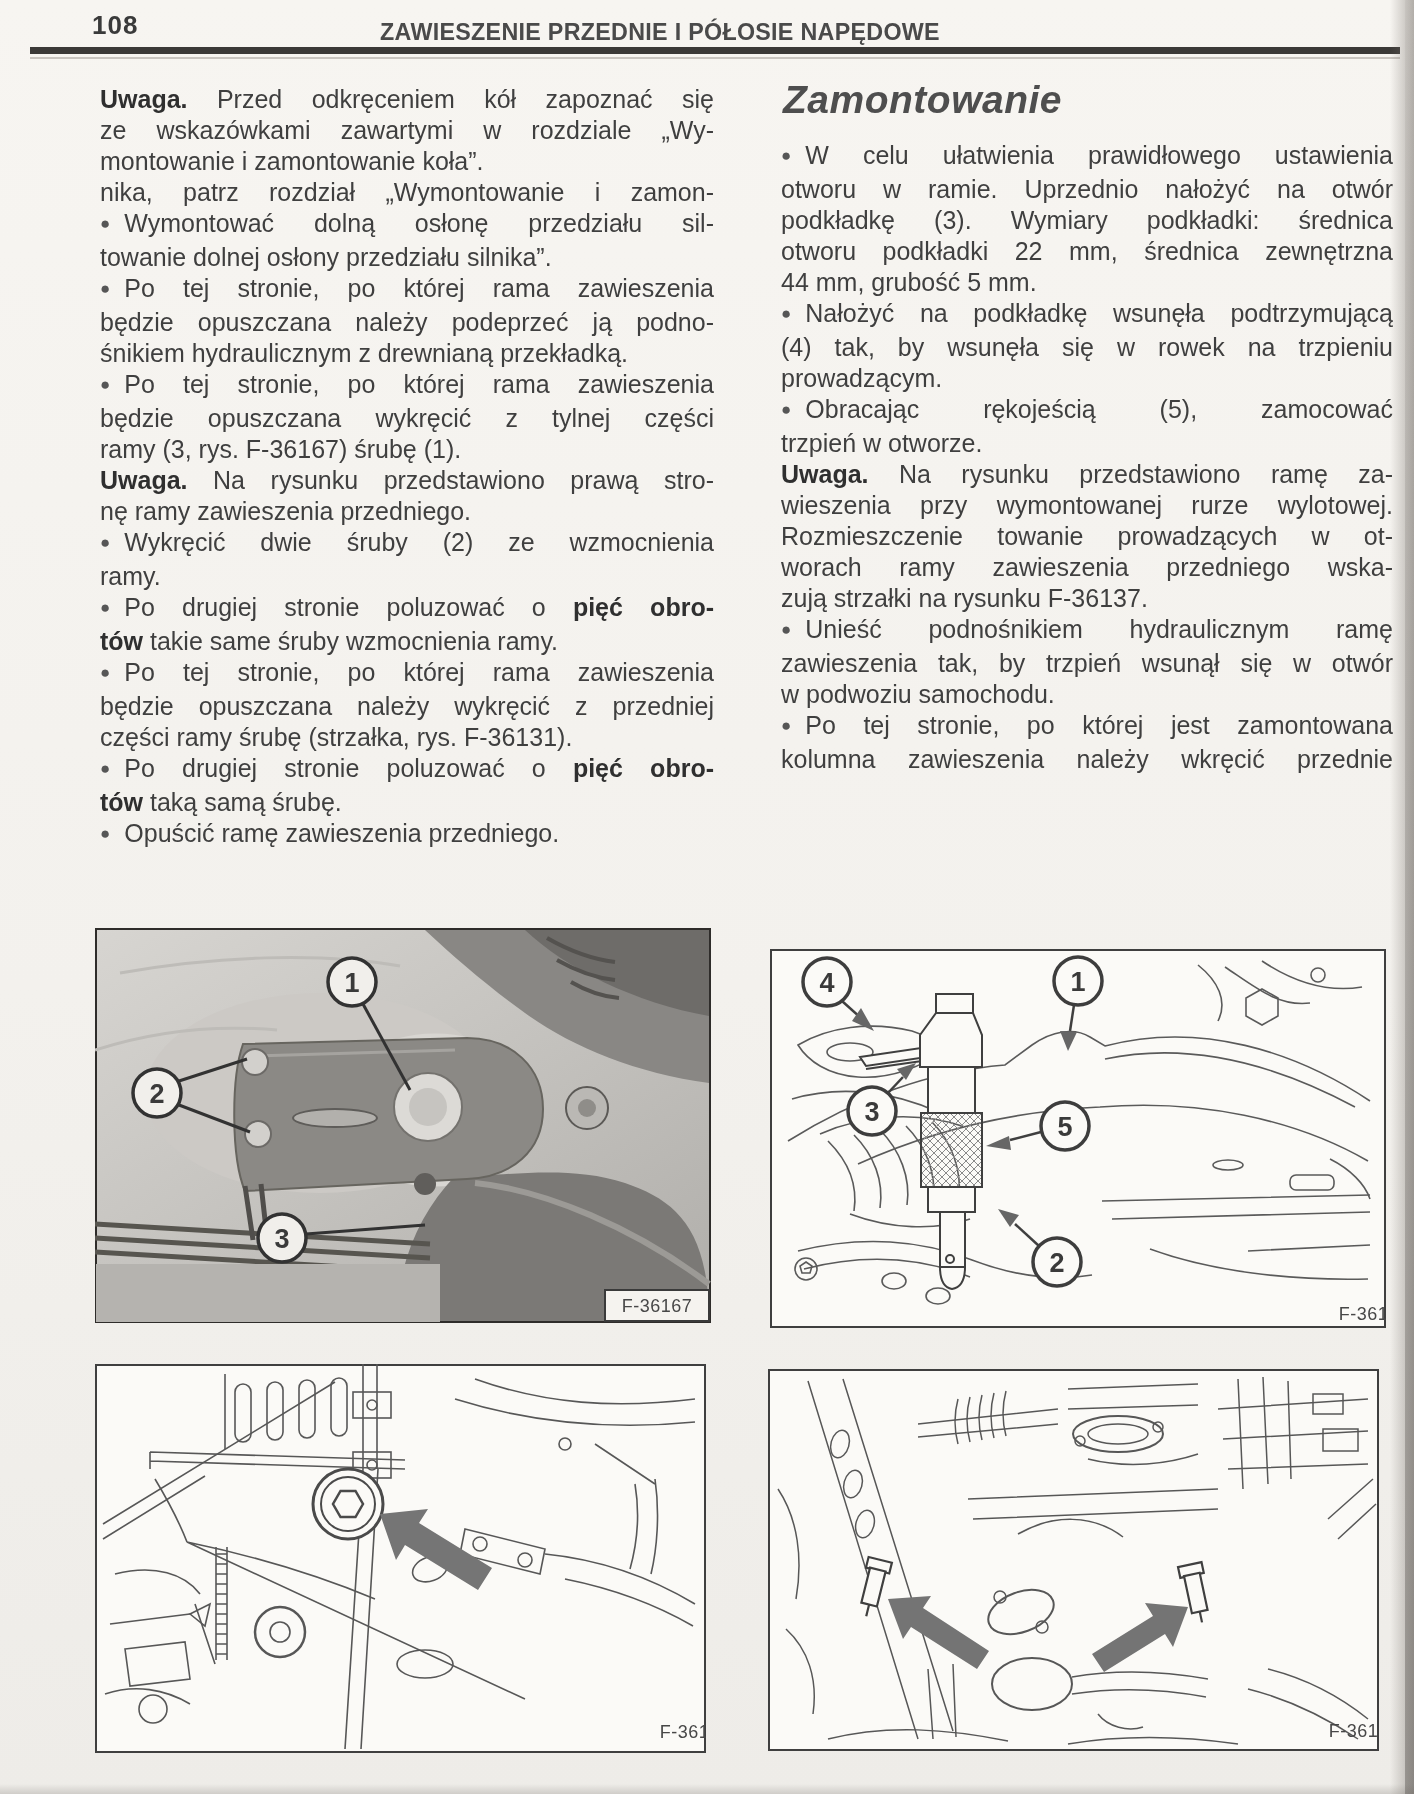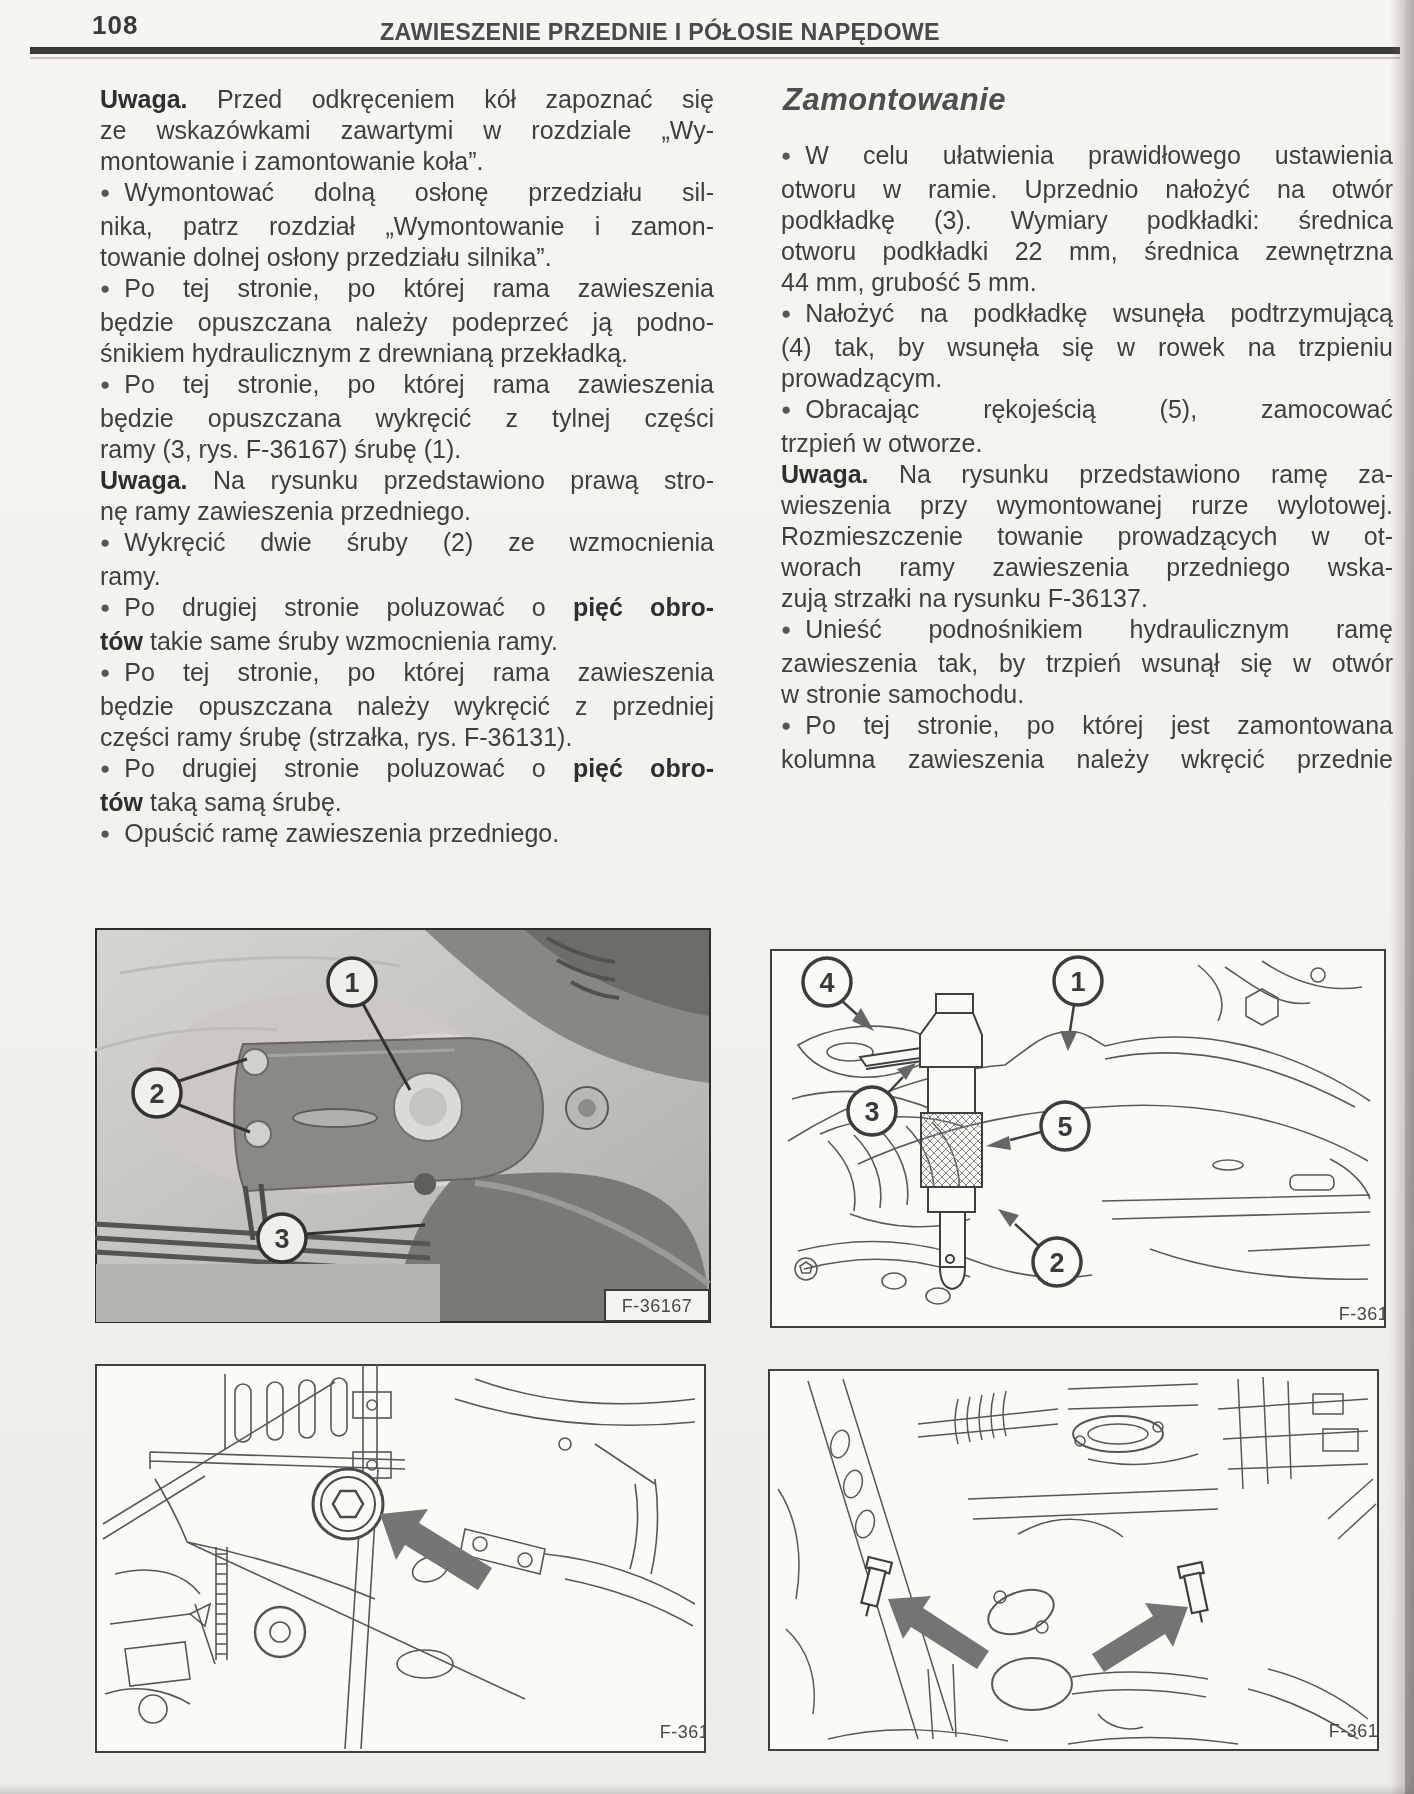--- a/index.html
+++ b/index.html
@@ -17,21 +17,21 @@
     color:#4a4a4a;letter-spacing:.3px;transform:scaleX(.97)}
   .rule{position:absolute;left:30px;right:14px;top:47px;height:7px;background:#3b3937}
   .rule2{position:absolute;left:30px;right:14px;top:57px;height:2px;background:#c9c5c0}
   .col{position:absolute;top:84px;font-size:25px;line-height:31px;color:#3f3f3f}
   .col-left{left:100px;width:614px}
   .col-right{left:781px;width:612px}
   .line{text-align:justify;text-align-last:justify}
   .line.last{text-align-last:left}
   .b{font-weight:bold;color:#2f2f2f}
   .bullet{display:inline-block;font-size:17px;color:#565656;margin-right:14px;position:relative;top:-3px}
-  h2.subhead{font-size:31px;font-style:italic;font-weight:bold;color:#4e4e4e;margin:0 0 25px 2px;letter-spacing:.5px}
+  h2.subhead{font-size:39px;font-style:italic;font-weight:bold;color:#4e4e4e;margin:0 0 25px 2px;letter-spacing:.5px}
   figure{position:absolute}
   figure svg{display:block}
   svg text{font-family:"Liberation Sans",sans-serif;font-size:27px;font-weight:bold;fill:#3a3a3a;text-anchor:middle}
   svg text.figlabel{font-size:18px;font-weight:normal;letter-spacing:.5px;fill:#474747}
 </style>
 </head>
 <body>
 
 <div class="page">
 
@@ -41,22 +41,22 @@
   <div class="rule2"></div>
 
   <div class="col col-left">
     <div id="left-paras">
         <div class="para">
           <div class="line"><span class="b">Uwaga.</span><span> Przed odkręceniem kół zapoznać się</span></div>
           <div class="line"><span>ze wskazówkami zawartymi w rozdziale „Wy-</span></div>
           <div class="line last"><span>montowanie i zamontowanie koła”.</span></div>
         </div>
         <div class="para">
+          <div class="line"><span>nika, patrz rozdział „Wymontowanie i zamon-</span></div>
           <div class="line"><span class="bullet">●</span><span>Wymontować dolną osłonę przedziału sil-</span></div>
-          <div class="line"><span>nika, patrz rozdział „Wymontowanie i zamon-</span></div>
           <div class="line last"><span>towanie dolnej osłony przedziału silnika”.</span></div>
         </div>
         <div class="para">
           <div class="line"><span class="bullet">●</span><span>Po tej stronie, po której rama zawieszenia</span></div>
           <div class="line"><span>będzie opuszczana należy podeprzeć ją podno-</span></div>
           <div class="line last"><span>śnikiem hydraulicznym z drewnianą przekładką.</span></div>
         </div>
         <div class="para">
           <div class="line"><span class="bullet">●</span><span>Po tej stronie, po której rama zawieszenia</span></div>
           <div class="line"><span>będzie opuszczana wykręcić z tylnej części</span></div>
@@ -111,21 +111,21 @@
         <div class="para">
           <div class="line"><span class="b">Uwaga.</span><span> Na rysunku przedstawiono ramę za-</span></div>
           <div class="line"><span>wieszenia przy wymontowanej rurze wylotowej.</span></div>
           <div class="line"><span>Rozmieszczenie towanie prowadzących w ot-</span></div>
           <div class="line"><span>worach ramy zawieszenia przedniego wska-</span></div>
           <div class="line last"><span>zują strzałki na rysunku F-36137.</span></div>
         </div>
         <div class="para">
           <div class="line"><span class="bullet">●</span><span>Unieść podnośnikiem hydraulicznym ramę</span></div>
           <div class="line"><span>zawieszenia tak, by trzpień wsunął się w otwór</span></div>
-          <div class="line last"><span>w stronie samochodu.</span></div>
+          <div class="line last"><span>w podwoziu samochodu.</span></div>
         </div>
         <div class="para">
           <div class="line"><span class="bullet">●</span><span>Po tej stronie, po której jest zamontowana</span></div>
           <div class="line"><span>kolumna zawieszenia należy wkręcić przednie</span></div>
         </div>
       </div>
   </div>
 
   <figure style="left:95px;top:928px;width:616px;height:395px">
     <svg viewBox="0 0 616 395" width="616" height="395">

